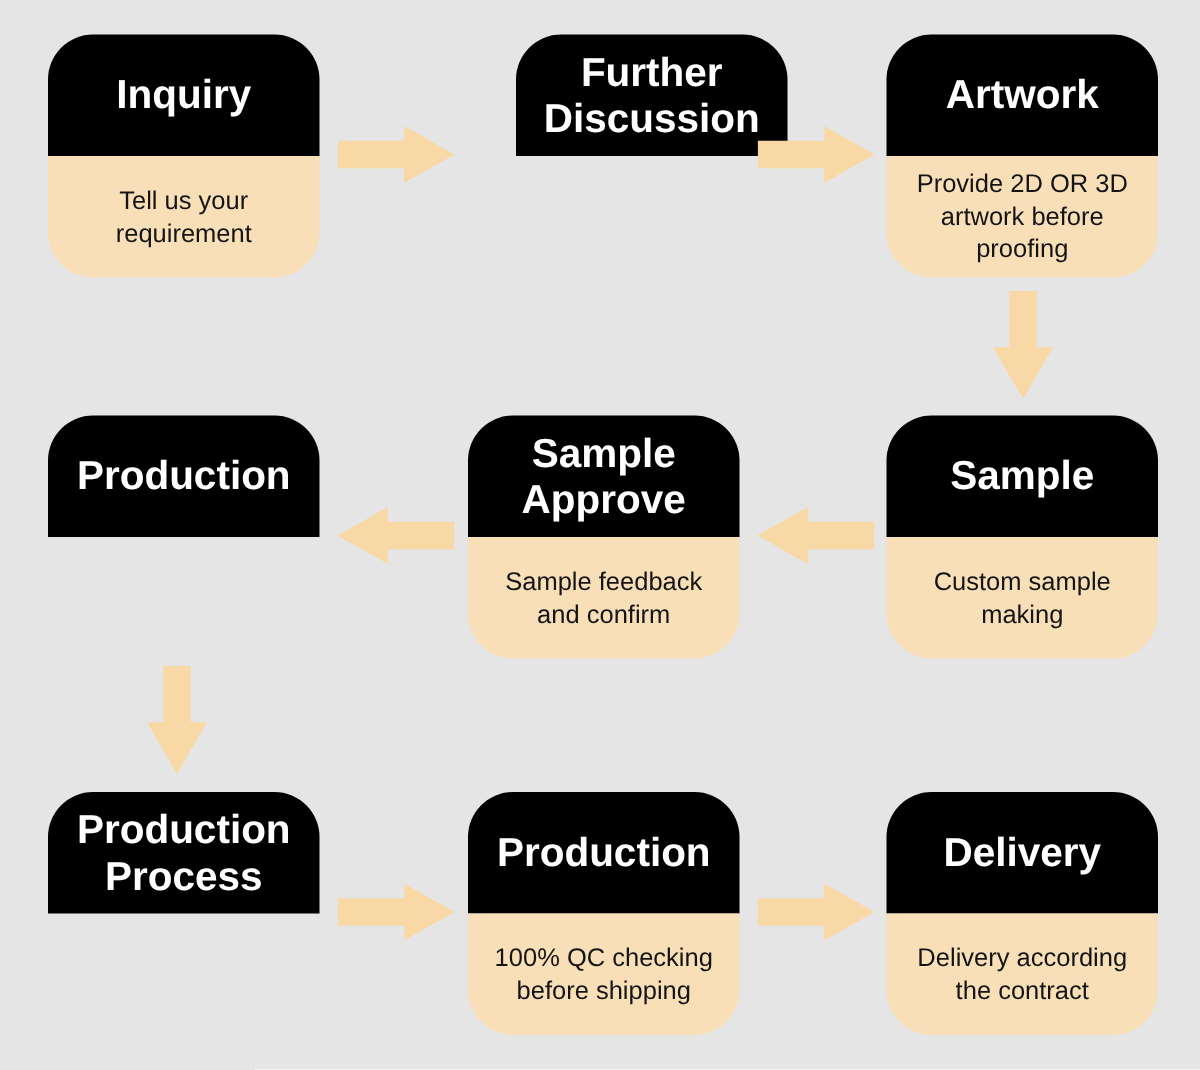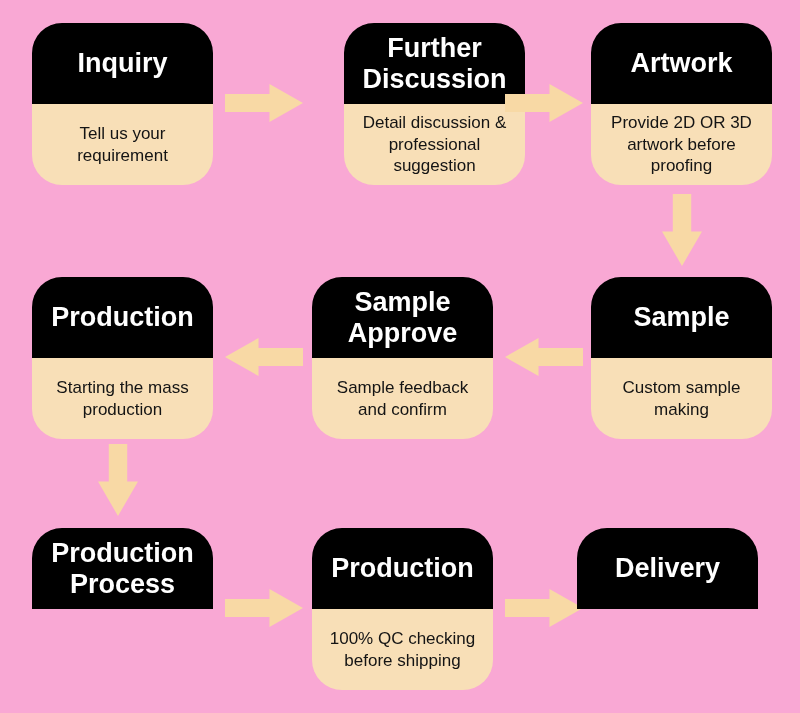--- a/index.html
+++ b/index.html
@@ -1,20 +1,20 @@
 <!DOCTYPE html>
 <html><head>
 <meta charset="utf-8">
 <style>
   html,body{margin:0;padding:0;background:#ffffff;}
   body{
     font-family:"Liberation Sans", sans-serif;
     width:800px;height:713px;position:relative;overflow:hidden;
   }
-  .canvas{position:absolute;left:0;top:0;width:800px;height:713px;background:#f9a8d4;}
+  .canvas{position:absolute;left:0;top:0;width:800px;height:713px;background:#e5e5e5;}
 
   
   .card{
     position:absolute;width:181px;height:162px;
   }
   .card-top{
     height:81px;background:#000000;
     border-radius:30px 30px 0 0;
     display:flex;align-items:center;justify-content:center;
     text-align:center;
@@ -36,21 +36,21 @@
 
   
   .p-r1c1{left:32px;top:23px;}
   .p-r1c2{left:312px;top:23px;padding-left:32px;}
   .p-r1c3{left:591px;top:23px;}
   .p-r2c1{left:32px;top:277px;}
   .p-r2c2{left:312px;top:277px;}
   .p-r2c3{left:591px;top:277px;}
   .p-r3c1{left:32px;top:528px;}
   .p-r3c2{left:312px;top:528px;}
-  .p-r3c3{left:577px;top:528px;}
+  .p-r3c3{left:591px;top:528px;}
 
   
   .arrow{position:absolute;background:#F8D9A5;}
   .arrow-right{
     width:78px;height:38px;
     clip-path:polygon(0 26%,57% 26%,57% 0,100% 50%,57% 100%,57% 74%,0 74%);
   }
   .arrow-left{
     width:78px;height:38px;
     clip-path:polygon(100% 26%,43% 26%,43% 0,0 50%,43% 100%,43% 74%,100% 74%);
@@ -81,23 +81,20 @@
       <span>Tell us your requirement</span>
     </div>
   </div>
 
   <div class="arrow arrow-right a1"></div>
 
   <div class="card p-r1c2">
     <div class="card-top">
       <span>Further Discussion</span>
     </div>
-    <div class="card-bottom">
-      <span>Detail discussion &amp; professional suggestion</span>
-    </div>
   </div>
 
   <div class="arrow arrow-right a2"></div>
 
   <div class="card p-r1c3">
     <div class="card-top">
       <span>Artwork</span>
     </div>
     <div class="card-bottom">
       <span>Provide 2D OR 3D artwork before proofing</span>
@@ -125,23 +122,20 @@
       <span>Sample feedback and confirm</span>
     </div>
   </div>
 
   <div class="arrow arrow-left a5"></div>
 
   <div class="card p-r2c1">
     <div class="card-top">
       <span>Production</span>
     </div>
-    <div class="card-bottom">
-      <span>Starting the mass production</span>
-    </div>
   </div>
 
   <div class="arrow arrow-down a6"></div>
 
   <div class="card p-r3c1">
     <div class="card-top">
       <span>Production Process</span>
     </div>
   </div>
 
@@ -155,15 +149,18 @@
       <span>100% QC checking before shipping</span>
     </div>
   </div>
 
   <div class="arrow arrow-right a8"></div>
 
   <div class="card p-r3c3">
     <div class="card-top">
       <span>Delivery</span>
     </div>
+    <div class="card-bottom">
+      <span>Delivery according the contract</span>
+    </div>
   </div>
 
 </div>
 
 </body></html>

